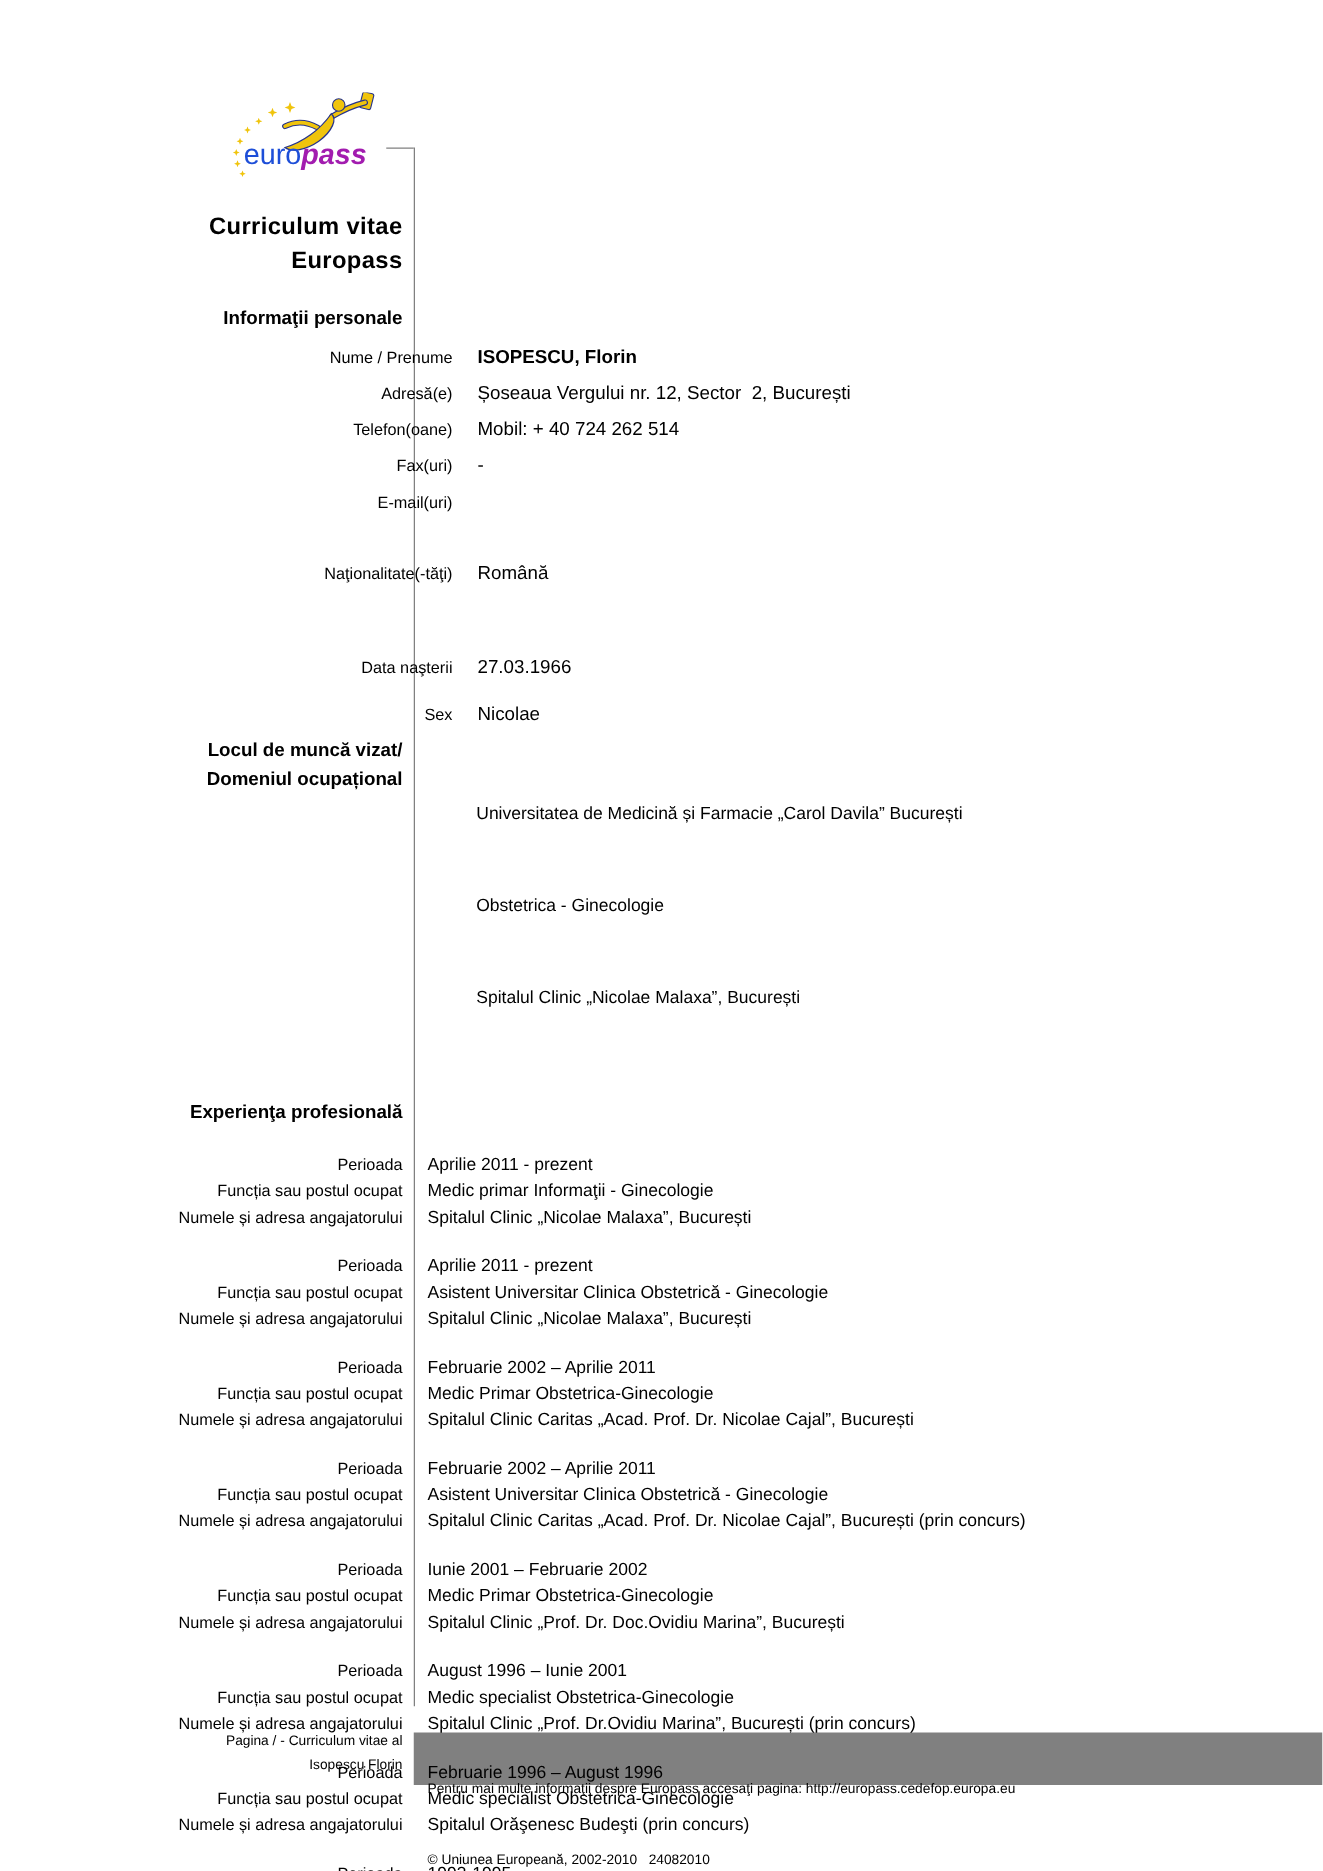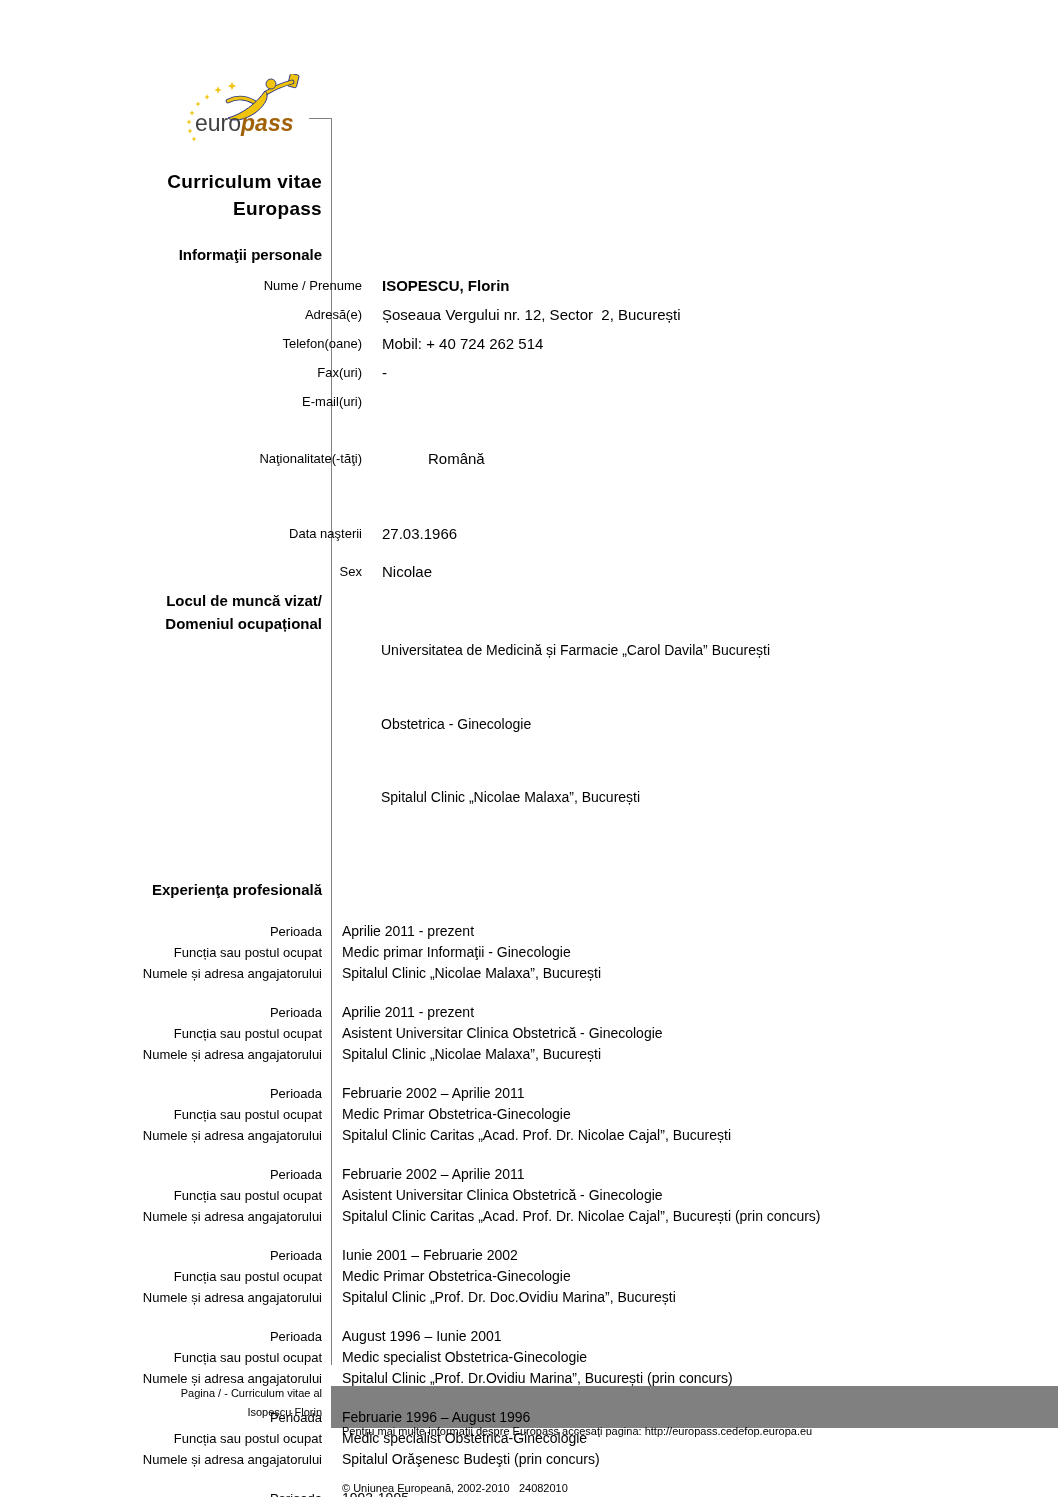--- a/index.html
+++ b/index.html
@@ -11,38 +11,38 @@
   .vline{position:absolute;width:1px;background:#808080;}
   .hline{position:absolute;height:1px;background:#808080;}
   .vline.main{left:331px;top:118px;height:1247px;}
   .hline.top{left:309px;top:118px;width:22px;}
   .vline.footer{left:331px;top:1386px;height:42px;}
 
   
   .logo{position:absolute;left:182px;top:74px;width:140px;height:70px;}
   .logo svg{position:absolute;left:0;top:0;}
   .logo-text{position:absolute;left:13px;top:36px;font-size:23px;line-height:26px;white-space:nowrap;}
-  .logo-text .euro{color:#404040;font-weight:400;}
-  .logo-text .pass{color:#a16207;font-weight:bold;font-style:italic;}
+  .logo-text .euro{color:#1d4ed8;font-weight:400;}
+  .logo-text .pass{color:#a21caf;font-weight:bold;font-style:italic;}
 
   
   .content{position:absolute;left:0;top:168px;width:1058px;}
   .title{width:322px;text-align:right;font-size:19px;font-weight:bold;line-height:27px;letter-spacing:.3px;}
   .sect{width:322px;text-align:right;font-size:15px;font-weight:bold;line-height:21px;}
   .sect.personal{margin-top:22px;}
   .sect.exp{margin-top:20px;}
 
   .row{display:flex;line-height:21px;}
   .lbl{flex:0 0 322px;text-align:right;font-size:13px;}
   .val{flex:1;margin-left:20px;font-size:15px;white-space:pre-wrap;}
   .val.bold{font-weight:bold;}
 
   .prow{margin-top:8px;padding-left:40px;}
   .prow.first{margin-top:10px;}
-  .prow.nationality{margin-top:36px;gap:46px;}
+  .prow.nationality{margin-top:36px;}
   .prow.birth{margin-top:54px;}
   .prow.sex{margin-top:17px;}
 
   .target{margin-top:7px;gap:39px;}
   .target .lbl{font-size:15px;font-weight:bold;line-height:23px;}
   .target .val{font-size:14px;line-height:24.5px;}
 
   .entry{margin-top:18px;}
   .entry.first{margin-top:21px;}
   .entry .lbl{font-size:13px;}

